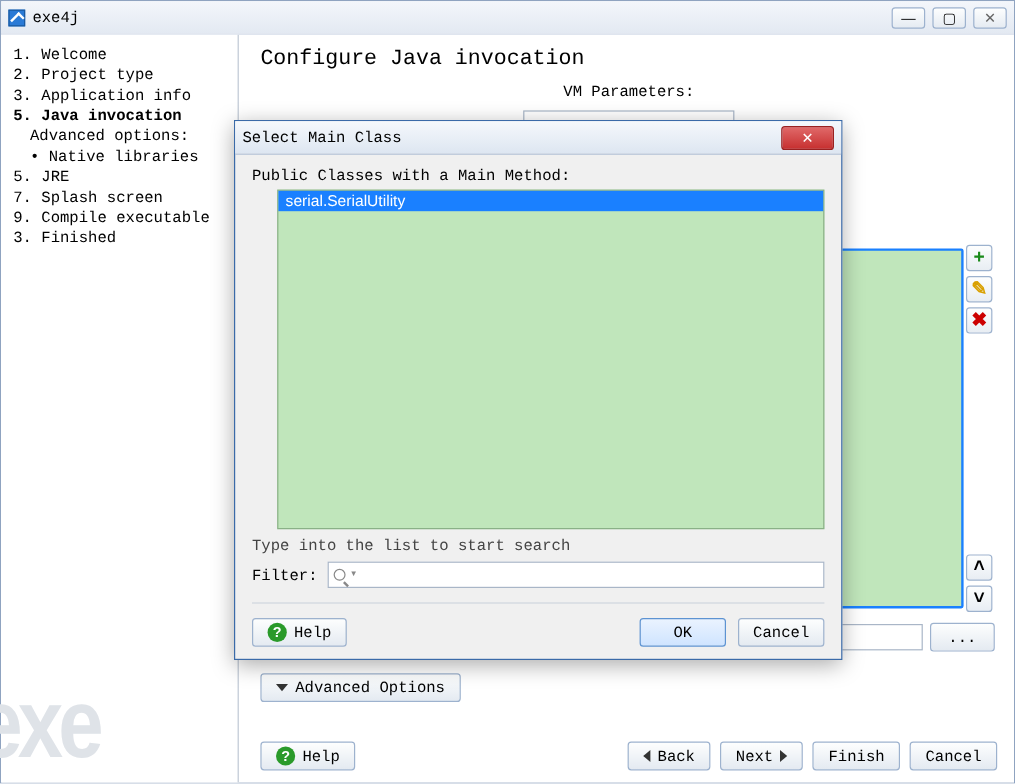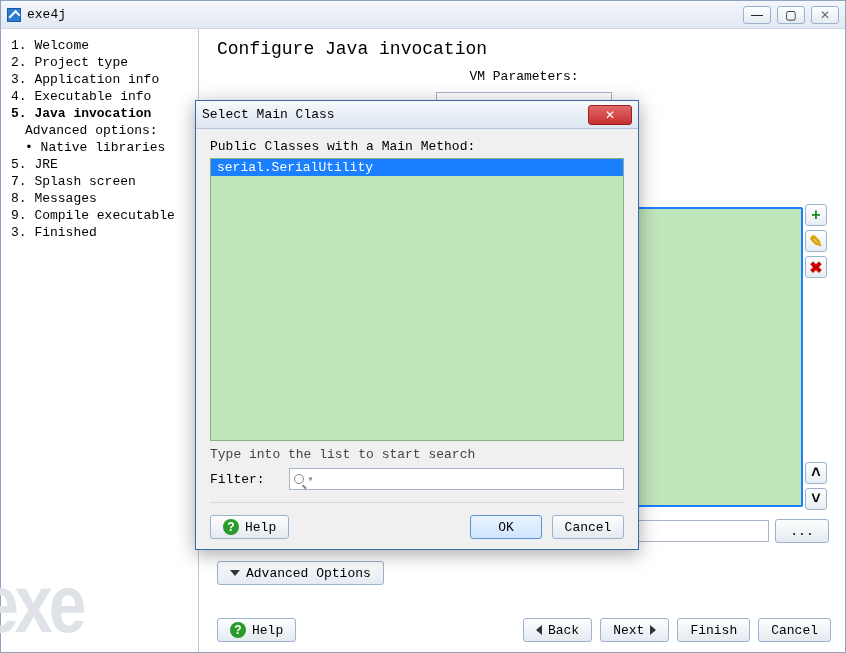--- a/index.html
+++ b/index.html
@@ -142,21 +142,21 @@
   .btn .tri-left{width:0;height:0;border-top:5px solid transparent;border-bottom:5px solid transparent;border-right:6px solid #333;}
   .btn .tri-right{width:0;height:0;border-top:5px solid transparent;border-bottom:5px solid transparent;border-left:6px solid #333;}
   .bottom-bar {
     display:flex; gap:8px; align-items:center; margin-top:8px;
   }
   .bottom-bar .spacer{flex:1}
   
   .dialog {
     position:absolute;
     left:195px; top:100px;
-    width:444px; height:450px;
+    width:507px; height:450px;
     border:1px solid #3a6aa8;
     background:#f0f0f0;
     box-shadow: 0 4px 18px rgba(0,0,0,0.35);
     display:flex; flex-direction:column;
     z-index:10;
   }
   .dialog-titlebar{
     height:28px; background:linear-gradient(#f5f8fc,#dde6f1);
     border-bottom:1px solid #b6c4d8;
     display:flex; align-items:center; padding:0 6px;
@@ -169,27 +169,28 @@
     display:flex; align-items:center; justify-content:center;
   }
   .dialog-body{
     flex:1; padding:10px 14px; display:flex; flex-direction:column;
   }
   .dlg-list{
     flex:1;
     background:#c0e6bb;
     border:1px solid #8ab087;
     margin-top:4px;
-    font-family:Liberation Mono, monospace;
+    font-family:Liberation Sans, sans-serif;
+    margin-left:21px;
   }
   .dlg-list-item{
     background:#1a80ff; color:#fff; padding:1px 6px;
   }
   .dlg-hint{font-size:13px; margin-top:6px; color:#444}
-  .dlg-filter-row{display:flex; gap:24px; align-items:center; margin-top:6px;}
+  .dlg-filter-row{display:flex; gap:8px; align-items:center; margin-top:6px;}
   .dlg-filter-input{
     flex:1; height:22px; border:1px solid #a9b6c7; background:#fff;
     padding:0 4px; display:flex; align-items:center; gap:4px; color:#888;
   }
   .magnify{width:10px;height:10px;border:1.5px solid #888;border-radius:50%;position:relative;display:inline-block}
   .magnify::after{content:"";position:absolute;right:-4px;bottom:-4px;width:5px;height:1.5px;background:#888;transform:rotate(45deg)}
   .sep{height:1px;background:#cfd6de;margin:12px 0}
   .dialog-buttons{display:flex; gap:10px; align-items:center;}
   .dialog-buttons .spacer{flex:1}
   .btn.primary{background:linear-gradient(#eaf3ff,#cfe4ff);border-color:#5d93d2;}
@@ -208,27 +209,25 @@
     </div>
   </div>
 
   <div class="content">
     <div class="sidebar">
       <div class="watermark">exe</div>
       <div id="nav">
           <div class="nav-item">1. Welcome</div>
           <div class="nav-item">2. Project type</div>
           <div class="nav-item">3. Application info</div>
-          <div class="nav-item">4. Executable info</div>
           <div class="nav-item bold">5. Java invocation</div>
           <div class="nav-item nav-sub">Advanced options:</div>
           <div class="nav-item nav-bullet">• Native libraries</div>
           <div class="nav-item">5. JRE</div>
           <div class="nav-item">7. Splash screen</div>
-          <div class="nav-item">8. Messages</div>
           <div class="nav-item">9. Compile executable</div>
           <div class="nav-item">3. Finished</div>
         </div>
     </div>
 
     <div class="main-panel">
       <h1 class="config-title">Configure Java invocation</h1>
 
       <div class="row">
         <span>VM Parameters:</span>

